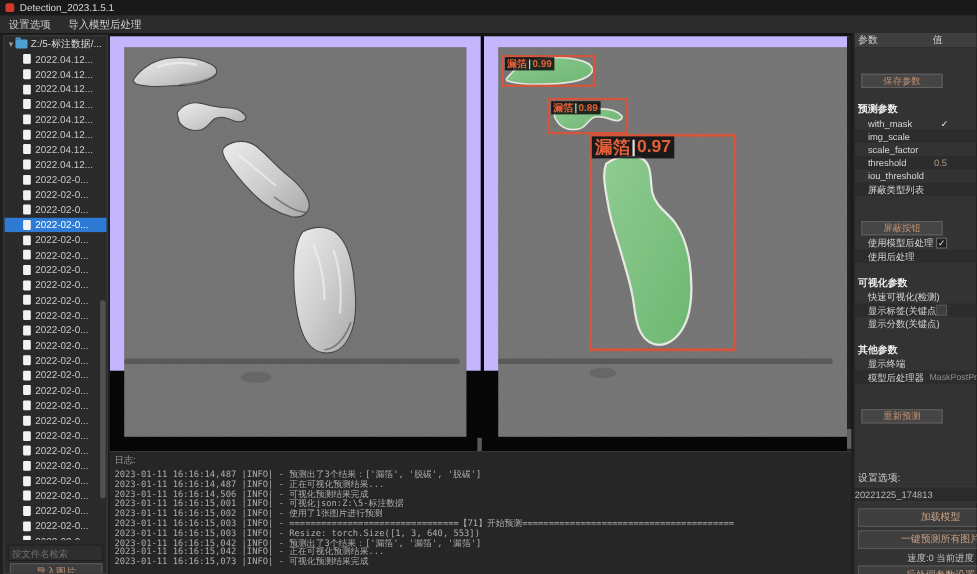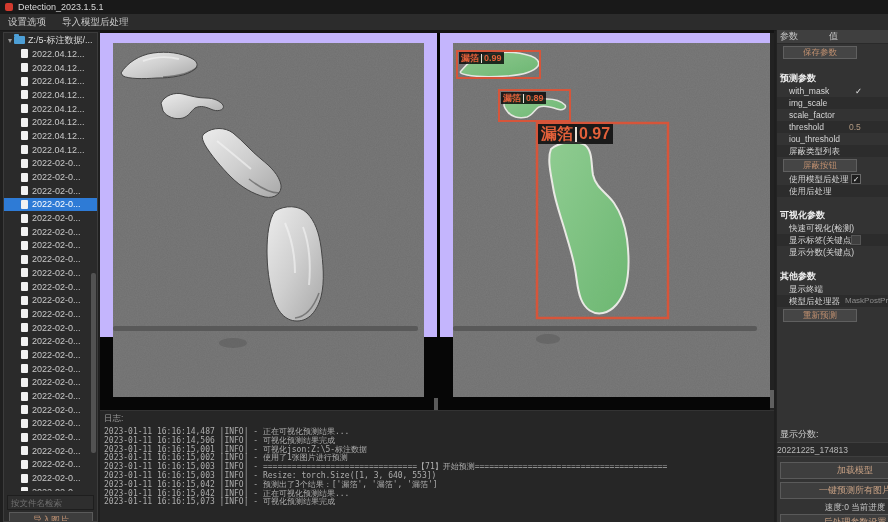--- a/index.html
+++ b/index.html
@@ -60,23 +60,23 @@
   .det-3 .sep { height:15px; width:2px; }
 
   
   .log-area { position:absolute; left:0; top:380px; width:674px; height:112px; background:#262626; border-top:1px solid #333; padding:2px 0 0 4px; overflow:hidden; }
   .log-title { color:#9a9a9a; font-size:8.5px; margin-bottom:3px; }
   .log-line { color:#adadad; font-size:8px; font-family:"DejaVu Sans Mono", monospace; line-height:8.8px; white-space:nowrap; }
 
   
   .right-panel { position:absolute; left:776px; top:30px; width:112px; height:492px; background:#333333; border-left:1px solid #222; overflow:hidden; }
   .param-header { display:flex; height:14px; background:#3f3f3f; border-bottom:1px solid #2a2a2a; align-items:center; }
-  .param-header .h1 { color:#cccccc; font-size:9px; padding-left:3px; width:52px; }
+  .param-header .h1 { color:#cccccc; font-size:9px; padding-left:3px; width:71px; }
   .param-header .h2 { color:#cccccc; font-size:9px; }
-  .param-btn-row { height:16px; display:flex; align-items:center; }
+  .param-btn-row { height:16px; display:flex; align-items:center;margin-top:21px; }
   .panel-btn { margin-left:6px; width:74px; height:13px; background:#454545; border:1px solid #606060; color:#bf8f6f; font-size:8.5px; text-align:center; line-height:11px; }
   .param-section { height:13px; color:#ededed; font-size:9px; font-weight:bold; padding-left:3px; line-height:13px;margin-top:12px; }
   .param-row { position:relative; height:12px; line-height:12px; }
   .param-row.dark { background:#2c2c2c; }
   .param-label { position:absolute; left:12px; color:#d6d6d6; font-size:8.5px; white-space:nowrap; }
   .param-value { position:absolute; left:72px; color:#b29a82; font-size:8.5px; white-space:nowrap; }
   .param-value.glyph { color:#e0e0e0; left:78px; }
   .param-value.muted { color:#8d8d8d; font-size:8px; left:68px; }
   .checkbox { position:absolute; left:74px; top:1px; width:10px; height:10px; background:#1f1f1f; border:1px solid #6a6a6a; color:#f0f0f0; font-size:8px; line-height:9px; text-align:center; }
   .checkbox.empty { background:#3f3f3f; border-color:#555; }
@@ -331,20 +331,21 @@
 
       <div class="divider-handle"></div>
       <div class="vscroll-track">
           <div class="vscroll-thumb"></div>
         </div>
     </div>
 
     <div class="log-area">
       <div class="log-title">日志:</div>
       <div id="log-lines">
+          <div class="log-line">2023-01-11 16:16:14,487 |INFO| - 预测出了3个结果：['漏箔', '脱碳', '脱碳']</div>
           <div class="log-line">2023-01-11 16:16:14,487 |INFO| - 正在可视化预测结果...</div>
           <div class="log-line">2023-01-11 16:16:14,506 |INFO| - 可视化预测结果完成</div>
           <div class="log-line">2023-01-11 16:16:15,001 |INFO| - 可视化json:Z:\5-标注数据</div>
           <div class="log-line">2023-01-11 16:16:15,002 |INFO| - 使用了1张图片进行预测</div>
           <div class="log-line">2023-01-11 16:16:15,003 |INFO| - ================================【71】开始预测========================================</div>
           <div class="log-line">2023-01-11 16:16:15,003 |INFO| - Resize: torch.Size([1, 3, 640, 553])</div>
           <div class="log-line">2023-01-11 16:16:15,042 |INFO| - 预测出了3个结果：['漏箔', '漏箔', '漏箔']</div>
           <div class="log-line">2023-01-11 16:16:15,042 |INFO| - 正在可视化预测结果...</div>
           <div class="log-line">2023-01-11 16:16:15,073 |INFO| - 可视化预测结果完成</div>
         </div>
@@ -408,21 +409,21 @@
         </div>
         <div class="param-row dark">
           <span class="param-label">模型后处理器</span>
           <span class="param-value muted">MaskPostPro</span>
         </div>
         <div class="param-btn-row">
           <div class="panel-btn">重新预测</div>
         </div>
       </div>
 
-    <div class="rp-bottom-label">显示分数:</div>
+    <div class="rp-bottom-label">设置选项:</div>
     <div class="model-name-field">20221225_174813</div>
     <div class="rp-btn load">加载模型</div>
     <div class="rp-btn predict-all">一键预测所有图片</div>
     <div class="speed-text">速度:0 当前进度</div>
     <div class="rp-btn post-cfg">后处理参数设置</div>
   </div>
 
 </div>
 
 </body></html>

